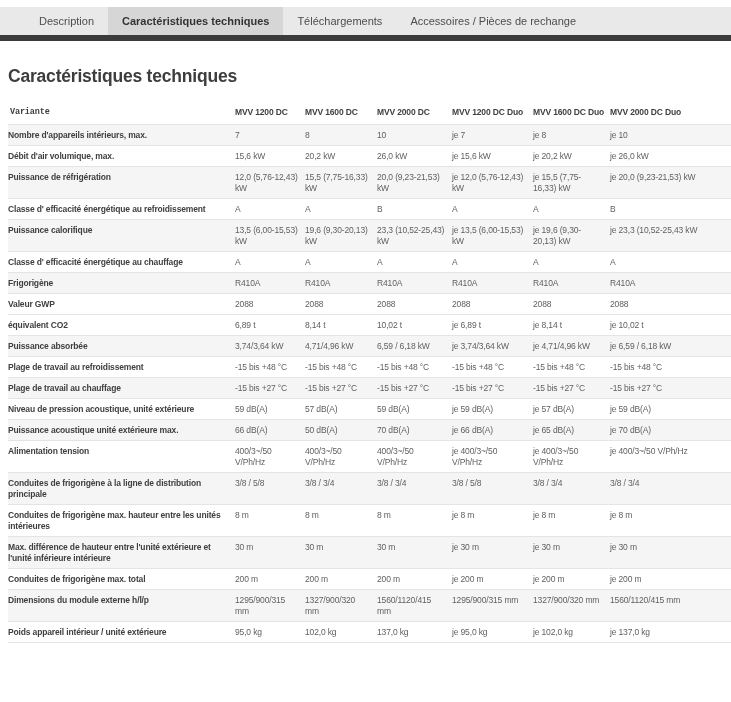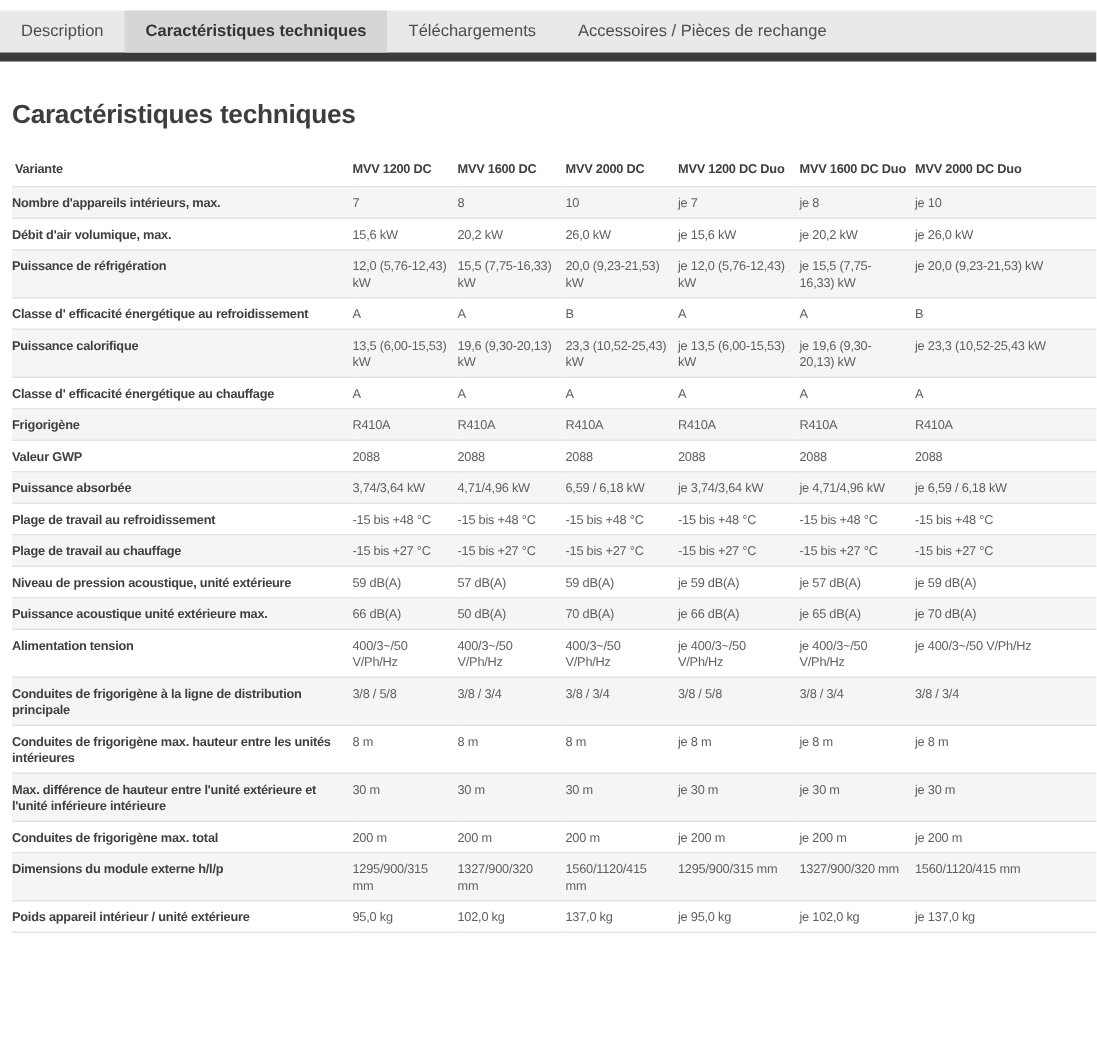--- a/index.html
+++ b/index.html
@@ -4,21 +4,21 @@
 <style>
   html,body{margin:0;padding:0;}
   body{
     width:731px;height:702px;overflow:hidden;background:#ffffff;
     font-family:"Liberation Sans", sans-serif;
     -webkit-font-smoothing:antialiased;
   }
   
   .tab-strip-spacer{height:7px;background:#ffffff;}
   .tabbar{
-    display:flex;align-items:stretch;height:28px;background:#e9e9e9;
+    display:flex;align-items:stretch;height:28px;background:#e9e9e9;padding-left:25px;
   }
   .tab{
     display:flex;align-items:center;padding:0 14px;
     font-size:11px;color:#4d4d4d;cursor:pointer;white-space:nowrap;
   }
   .tab.active{
     background:#d6d6d6;color:#333333;font-weight:bold;
   }
   .tab-underline{height:6px;background:#3b3b3b;}
   
@@ -66,21 +66,21 @@
     <col style="width:227px">
       <col style="width:70px">
       <col style="width:72px">
     <col style="width:75px">
       <col style="width:81px">
       <col style="width:77px">
     <col style="width:121px">
   </colgroup>
   <thead>
       <tr>
-        <th style="padding-left: 2px;">Variante</th>
+        <th style="padding-left: 2px; font-family: Liberation Mono, monospace;">Variante</th>
         <th>MVV 1200 DC</th>
         <th>MVV 1600 DC</th>
         <th>MVV 2000 DC</th>
         <th>MVV 1200 DC Duo</th>
         <th>MVV 1600 DC Duo</th>
         <th>MVV 2000 DC Duo</th>
       </tr>
     </thead>
   <tbody>
       <tr class="gray">
@@ -148,20 +148,29 @@
       </tr>
       <tr class="">
         <td class="row-label">Valeur GWP</td>
         <td class="row-value">2088</td>
         <td class="row-value">2088</td>
         <td class="row-value">2088</td>
         <td class="row-value">2088</td>
         <td class="row-value">2088</td>
         <td class="row-value">2088</td>
       </tr>
+      <tr class="">
+        <td class="row-label">équivalent CO2</td>
+        <td class="row-value">6,89 t</td>
+        <td class="row-value">8,14 t</td>
+        <td class="row-value">10,02 t</td>
+        <td class="row-value">je 6,89 t</td>
+        <td class="row-value">je 8,14 t</td>
+        <td class="row-value">je 10,02 t</td>
+      </tr>
       <tr class="gray">
         <td class="row-label">Puissance absorbée</td>
         <td class="row-value">3,74/3,64 kW</td>
         <td class="row-value">4,71/4,96 kW</td>
         <td class="row-value">6,59 / 6,18 kW</td>
         <td class="row-value">je 3,74/3,64 kW</td>
         <td class="row-value">je 4,71/4,96 kW</td>
         <td class="row-value">je 6,59 / 6,18 kW</td>
       </tr>
       <tr class="">

